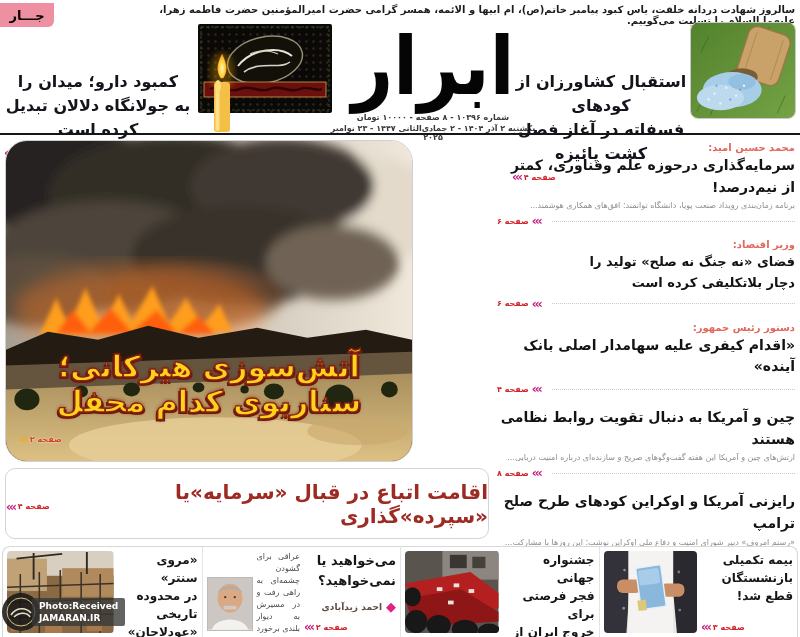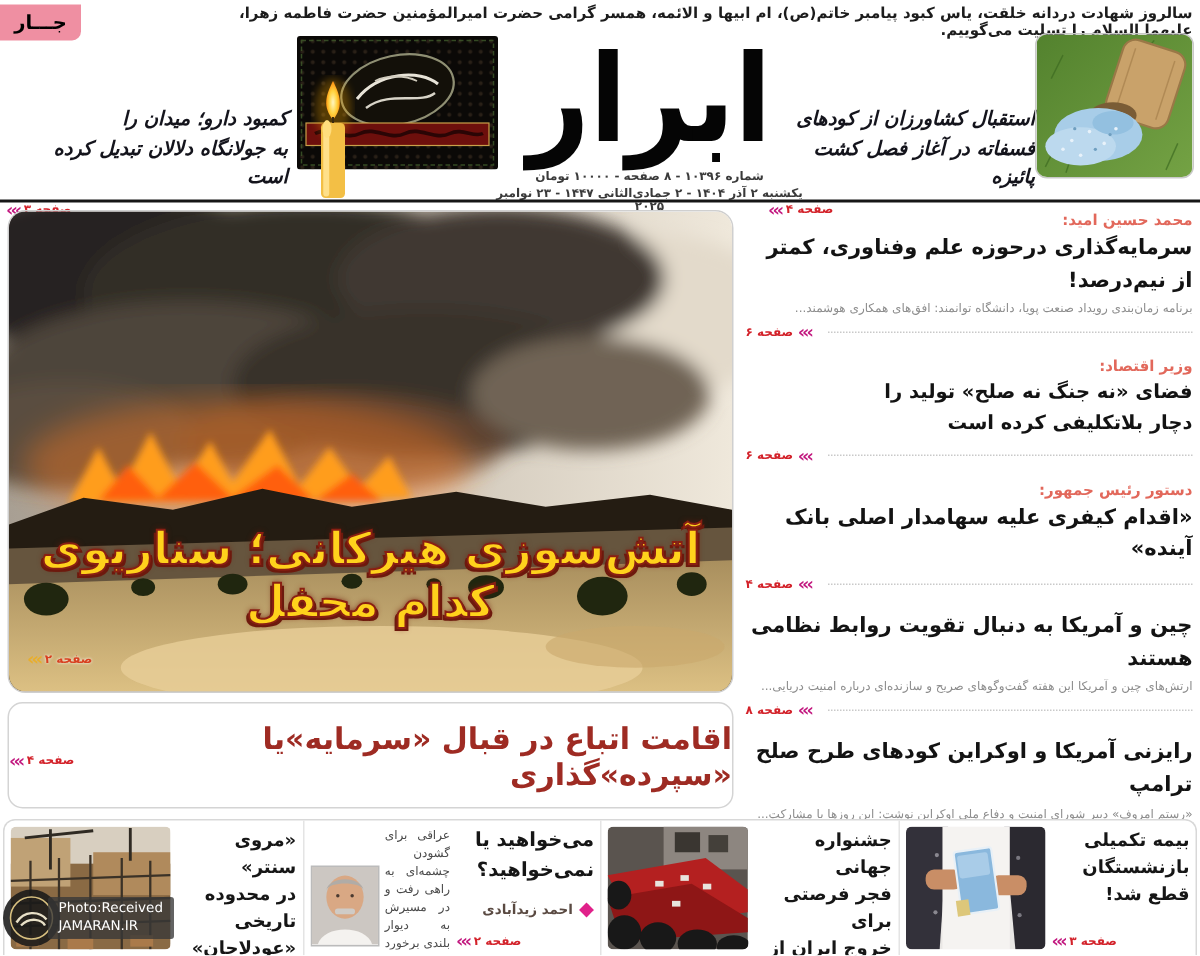--- a/index.html
+++ b/index.html
@@ -6,22 +6,22 @@
   *{box-sizing:border-box;}
   #page{position:relative;width:800px;height:637px;background:#fff;overflow:hidden;
         font-family:"DejaVu Sans",sans-serif;direction:rtl;}
   
   .condolence{position:absolute;left:145px;top:4px;width:650px;font-size:10px;font-weight:bold;
               color:#1c1c1c;text-align:right;direction:rtl;}
   .corner-tag{position:absolute;left:0;top:3px;width:54px;height:24px;background:#ef8fa2;
               color:#000000;font-weight:bold;font-size:13px;display:flex;align-items:center;
               justify-content:center;border-radius:0 0 6px 0;}
   .hstory-l{position:absolute;left:4px;top:70px;width:188px;}
-  .hstory-l .hl, .hstory-r .hl{font-size:13px;font-weight:bold;color:#14141c;line-height:1.5;
-              text-align:right;white-space:pre-line;letter-spacing:-0.2px;font-style:italic;}
+  .hstory-l .hl, .hstory-r .hl{font-size:16px;font-weight:bold;color:#14141c;line-height:1.5;
+              text-align:center;white-space:pre-line;letter-spacing:-0.2px;}
   .hstory-r{position:absolute;left:512px;top:70px;width:178px;}
   .banner{position:absolute;left:198px;top:24px;width:134px;height:89px;background:#0b0907;
           background-image:radial-gradient(circle,#292017 1px,transparent 1.6px);
           background-size:7px 7px;border-radius:2px;}
   .candle{position:absolute;left:206px;top:50px;width:32px;height:84px;z-index:3;}
   .masthead{position:absolute;left:335px;top:17px;width:196px;height:98px;display:flex;
             align-items:center;justify-content:center;}
   .masthead .mh{font-size:72px;font-weight:bold;color:#050505;line-height:1;
                 transform:scaleY(1.12);letter-spacing:-2px;}
   .issue-line{position:absolute;left:330px;top:113px;width:206px;font-size:8px;color:#3a3a3a;
@@ -30,22 +30,22 @@
              text-align:center;font-weight:bold;}
   .fert-photo{position:absolute;left:690px;top:22px;width:106px;height:97px;border:1px solid #c9c9c9;
               border-radius:8px;overflow:hidden;}
   .head-rule{position:absolute;left:0;top:133px;width:800px;height:2px;background:#161616;}
   
   .pr{display:flex;align-items:center;gap:3px;direction:ltr;margin-top:5px;}
   .pr-arrows{color:#c2187f;font-weight:bold;font-size:12px;letter-spacing:-2px;line-height:1;}
   .pr-label{color:#d3222a;font-size:8px;font-weight:bold;white-space:nowrap;}
   .pr-dots{flex:1;border-top:1px dotted #c9c9c9;margin-left:8px;}
   
-  .fire-panel{position:absolute;left:5px;top:140px;width:484px;height:322px;border:1px solid #cfcfcf;
-              border-radius:12px;overflow:hidden;}
+  .fire-panel{position:absolute;left:5px;top:140px;width:408px;height:322px;border:1px solid #cfcfcf;
+              border-radius:22px;overflow:hidden;}
   .fire-panel svg{display:block;width:100%;height:100%;}
   .fire-headline{position:absolute;left:0;bottom:42px;width:100%;text-align:center;direction:rtl;
                  font-size:30px;font-weight:bold;color:#ffd21c;letter-spacing:-0.5px;
                  -webkit-text-stroke:1.3px #8a1f12;
                  text-shadow:0 0 4px #6e1a0e,2px 2px 0 #6e1a0e,-2px 2px 0 #6e1a0e;}
   .fire-pr{position:absolute;left:12px;bottom:16px;}
   .fire-pr .pr-arrows{color:#e8ae2c;}
   .fire-pr .pr-label{color:#d8401f;text-shadow:0 0 2px #fff;}
   
   .right-col{position:absolute;left:497px;top:142px;width:298px;direction:rtl;}
@@ -77,21 +77,21 @@
   .author-row{display:flex;align-items:center;gap:4px;direction:rtl;margin-top:10px;}
   .diamond{color:#e0218a;font-size:13px;line-height:1;}
   .author{font-size:9px;font-weight:bold;color:#5a4a42;}
   .col-body{font-size:8px;color:#4a4a4a;text-align:justify;direction:rtl;line-height:1.5;}
   .portrait{float:left;width:46px;height:54px;margin:26px 4px 0 0;border:1px solid #bbb;}
   
   .watermark{position:absolute;left:0;top:593px;display:flex;align-items:center;z-index:5;
              direction:ltr;}
   .wm-logo{width:38px;height:38px;border-radius:50%;background:rgba(25,25,25,0.88);
            display:flex;align-items:center;justify-content:center;flex:none;margin-left:2px;}
-  .wm-text{background:rgba(55,55,55,0.78);color:#fff;font-weight:normal;font-size:9px;
+  .wm-text{background:rgba(55,55,55,0.78);color:#fff;font-weight:bold;font-size:9px;
            line-height:1.35;padding:2px 7px;margin-left:-8px;border-radius:2px;direction:ltr;
            text-align:left;}
 </style>
 </head>
 <body>
 
 <div id="page">
 
   <div class="condolence">سالروز شهادت دردانه خلقت، یاس کبود پیامبر خاتم(ص)، ام ابیها و الائمه، همسر گرامی حضرت امیرالمؤمنین حضرت فاطمه زهرا، علیهما السلام را تسلیت می‌گوییم.</div>
   <div class="corner-tag">

